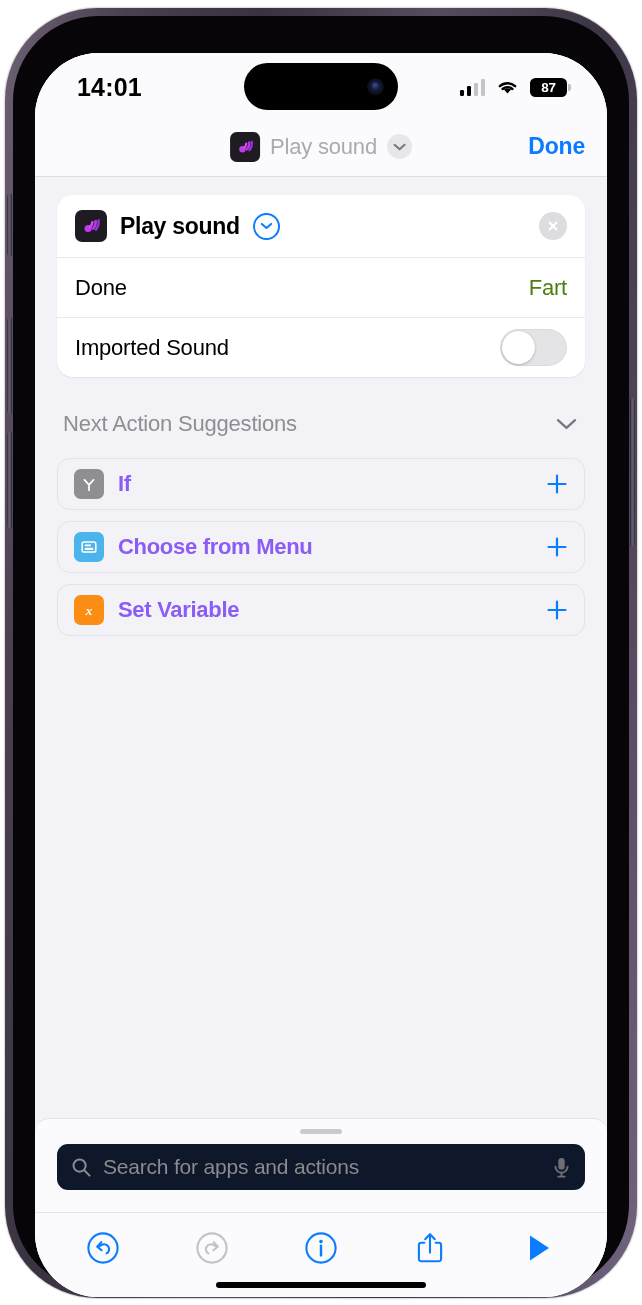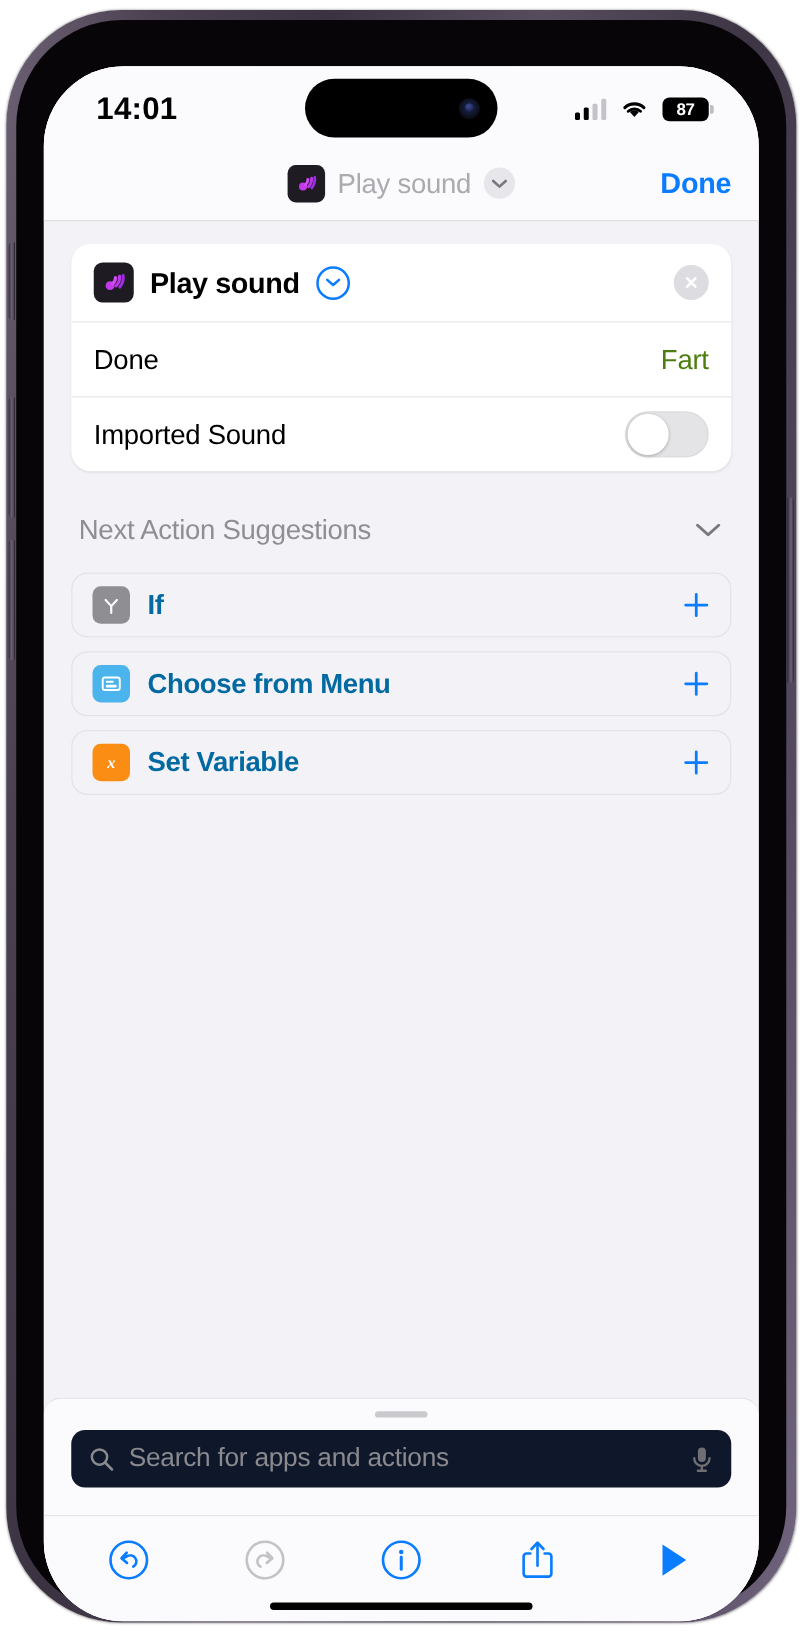--- a/index.html
+++ b/index.html
@@ -156,21 +156,21 @@
     display:flex; align-items:center; height:46px; margin-top:24px; padding:0 8px 0 6px;
   }
   #suggestions-title { font-size:22px; color:#8e8e93; letter-spacing:-.2px;text-align:center; }
   #suggestions-collapse-chevron { margin-left:auto; display:flex; align-items:center; }
 
   .suggestion-row {
     height:52px; margin-top:11px;
     background:transparent; border:1px solid #e2e2e7; border-radius:13px;
     display:flex; align-items:center; padding:0 16px; gap:14px;
   }
-  .suggestion-label { font-size:22px; font-weight:600; color:#0369a1; letter-spacing:-.3px; }
+  .suggestion-label { font-size:22px; font-weight:600; color:#8b5cf6; letter-spacing:-.3px; }
   .suggestion-add { margin-left:auto; display:flex; align-items:center; }
 
   .icon-if  { background:#8e8e93; }
   .icon-menu{ background:#4cb4ec; }
   .icon-var { background:#fb8c14; }
 
   
   #bottom-panel {
     flex:0 0 auto; background:#fbfbfd;
     border-top:1px solid #e2e2e7;

